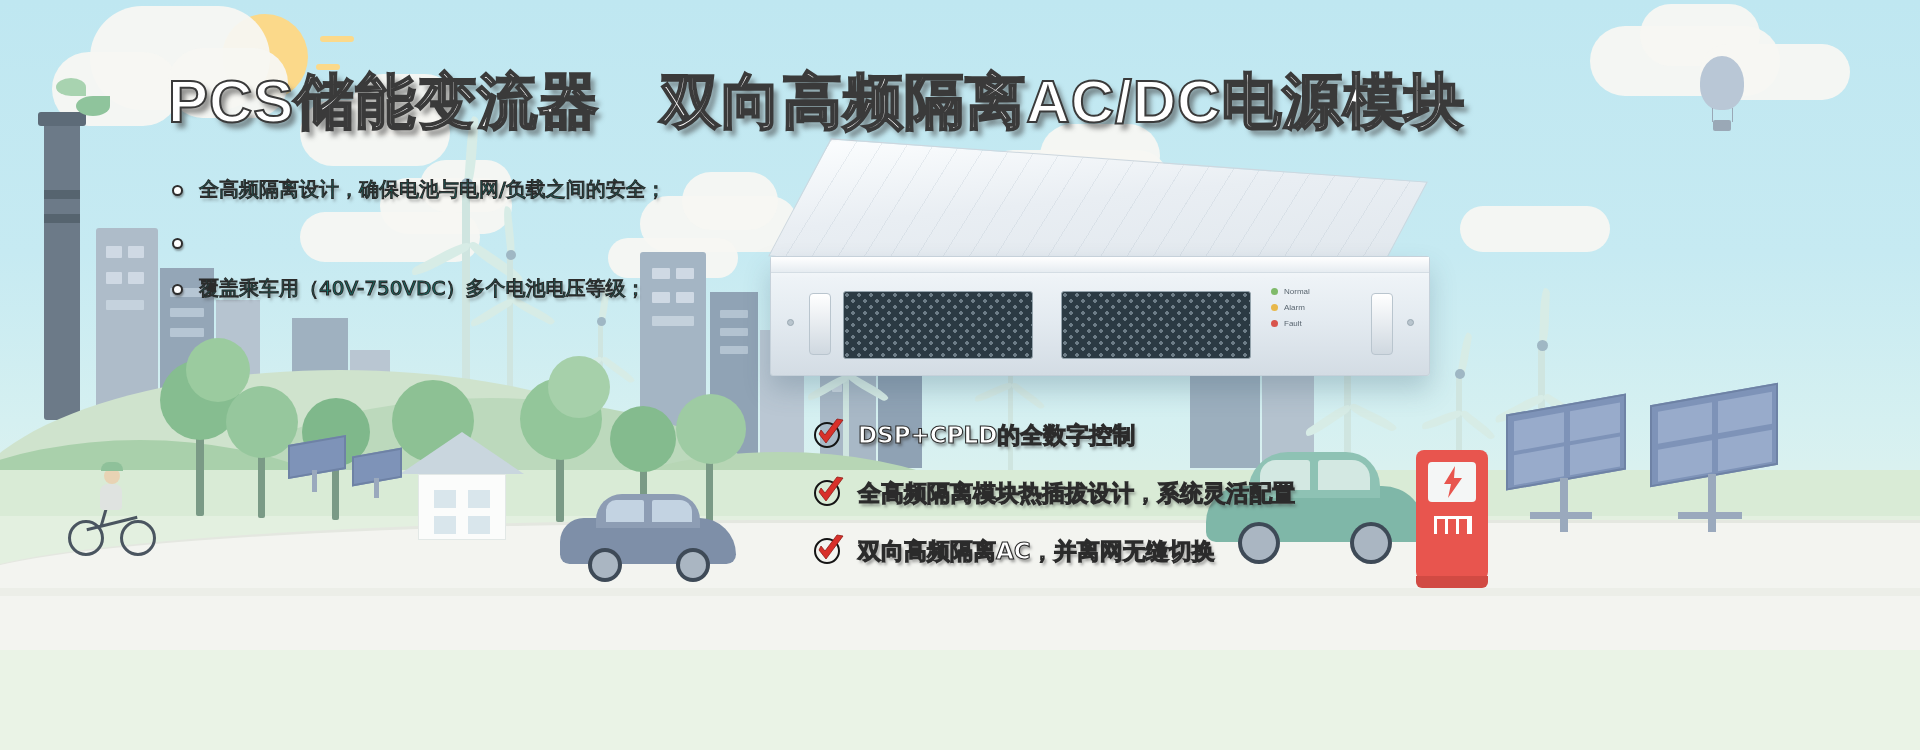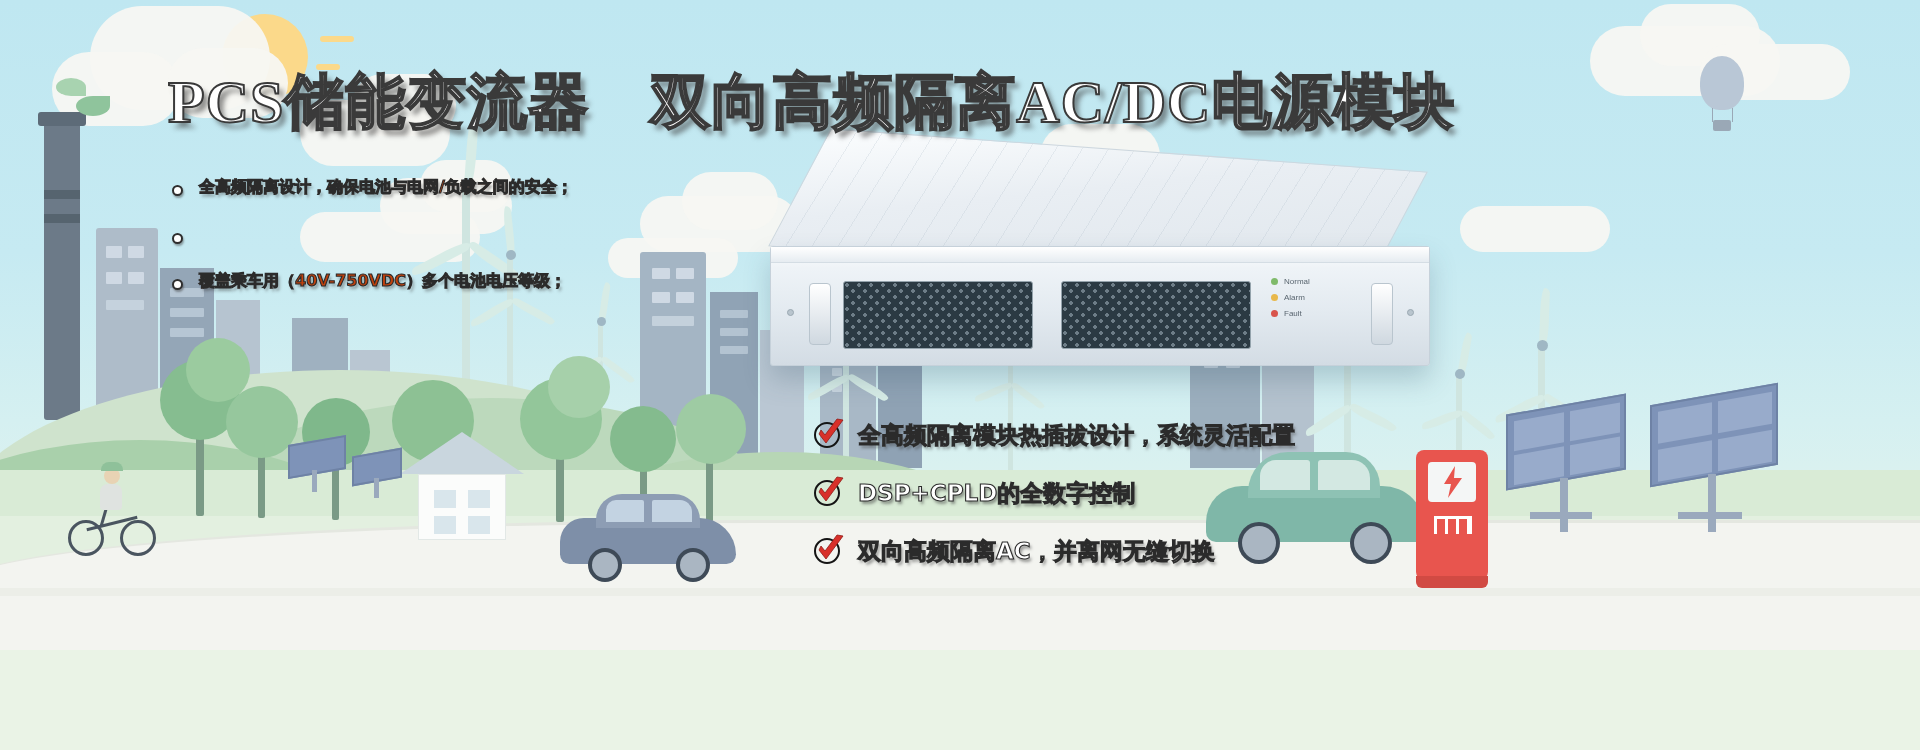--- a/index.html
+++ b/index.html
@@ -47,59 +47,59 @@
 
   
   .panel { position:absolute; background:#7e93b8; transform:skewY(-10deg);
            border:2px solid #6e82a5; }
   .panel .cell { position:absolute; background:#98abcb; }
   .p-leg { position:absolute; background:#9aa9bd; }
 
   
   #title-block { position:absolute; left:168px; top:62px; z-index:40; }
   .title-text {
-    font-family:Liberation Serif, serif;
+    font-family:Liberation Sans, sans-serif;
     font-size:60px; font-weight:bold; color:#ffffff; white-space:nowrap;
     letter-spacing:1px;
     -webkit-text-stroke:2px #3a3a3a;
     text-shadow: 5px 6px 5px rgba(60,60,60,.55);
   }
 
   
   #bullets { position:absolute; left:172px; top:176px; z-index:40; width:700px; }
   .blt { display:flex; align-items:flex-start; margin-bottom:26px; }
   .blt-dot {
     width:11px; height:11px; border-radius:50%; background:#ffffff;
     border:2px solid #2e2e2e; margin-top:9px; margin-right:16px; flex:0 0 auto;
     box-shadow:1px 2px 2px rgba(60,60,60,.45);
   }
   .blt-txt {
     font-family:"DejaVu Sans","Liberation Sans",sans-serif;
-    font-size:16px; font-weight:bold; color:#c2410c; line-height:1.35;
+    font-size:20px; font-weight:normal; color:#0f766e; line-height:1.35;
     -webkit-text-stroke:1.1px #2b2b2b;
     text-shadow:2px 3px 3px rgba(60,60,60,.5);
     white-space:pre-line;
   }
 
   
   #checks { position:absolute; left:812px; top:418px; z-index:40; }
   .chk { display:flex; align-items:center; margin-bottom:24px; }
   .chk-ic { position:relative; width:34px; height:34px; margin-right:12px; flex:0 0 auto; }
   .chk-ic .ring { position:absolute; left:2px; top:4px; width:26px; height:26px;
                   border:2.5px solid #141414; border-radius:50%; background:transparent; }
   .chk-ic svg { position:absolute; left:0; top:0; }
   .chk-txt {
     font-family:"DejaVu Sans","Liberation Sans",sans-serif;
     font-size:23px; font-weight:bold; color:#ffffff; white-space:nowrap;
     -webkit-text-stroke:1.1px #2b2b2b;
     text-shadow:2px 3px 3px rgba(60,60,60,.5);
   }
 
   
-  #device { position:absolute; left:770px; top:150px; width:680px; height:250px; z-index:30; }
+  #device { position:absolute; left:770px; top:160px; width:680px; height:250px; z-index:30; }
   .dev-top {
     position:absolute; left:18px; top:0; width:620px; height:118px;
     background:linear-gradient(170deg,#fbfdfe 0%,#e9eef3 40%,#dfe6ec 100%);
     transform:skewX(-28deg) skewY(4deg);
     border:1px solid #cdd7df;
   }
   .dev-top-lines { position:absolute; left:0; top:0; width:100%; height:100%;
     background:repeating-linear-gradient(95deg, rgba(170,185,198,.22) 0 1px, transparent 1px 26px); }
   .dev-face {
     position:absolute; left:0; top:96px; width:660px; height:120px;
@@ -516,30 +516,30 @@
   </div>
 
   <div id="checks">
     <div class="chk">
       <span class="chk-ic">
         <span class="ring"></span>
         <svg width="34" height="34" viewBox="0 0 34 34">
           <path d="M7 16 L14 25 L31 2 L25 1 L13 17 L9 12 Z" fill="#d8302a" stroke="#8f1c18" stroke-width="0.8"></path>
         </svg>
       </span>
-      <span class="chk-txt">全高频隔离模块热插拔设计，系统灵活配置</span>
+      <span class="chk-txt">DSP+CPLD的全数字控制</span>
     </div>
     <div class="chk">
       <span class="chk-ic">
         <span class="ring"></span>
         <svg width="34" height="34" viewBox="0 0 34 34">
           <path d="M7 16 L14 25 L31 2 L25 1 L13 17 L9 12 Z" fill="#d8302a" stroke="#8f1c18" stroke-width="0.8"></path>
         </svg>
       </span>
-      <span class="chk-txt">DSP+CPLD的全数字控制</span>
+      <span class="chk-txt">全高频隔离模块热插拔设计，系统灵活配置</span>
     </div>
     <div class="chk">
       <span class="chk-ic">
         <span class="ring"></span>
         <svg width="34" height="34" viewBox="0 0 34 34">
           <path d="M7 16 L14 25 L31 2 L25 1 L13 17 L9 12 Z" fill="#d8302a" stroke="#8f1c18" stroke-width="0.8"></path>
         </svg>
       </span>
       <span class="chk-txt">双向高频隔离AC，并离网无缝切换</span>
     </div>

